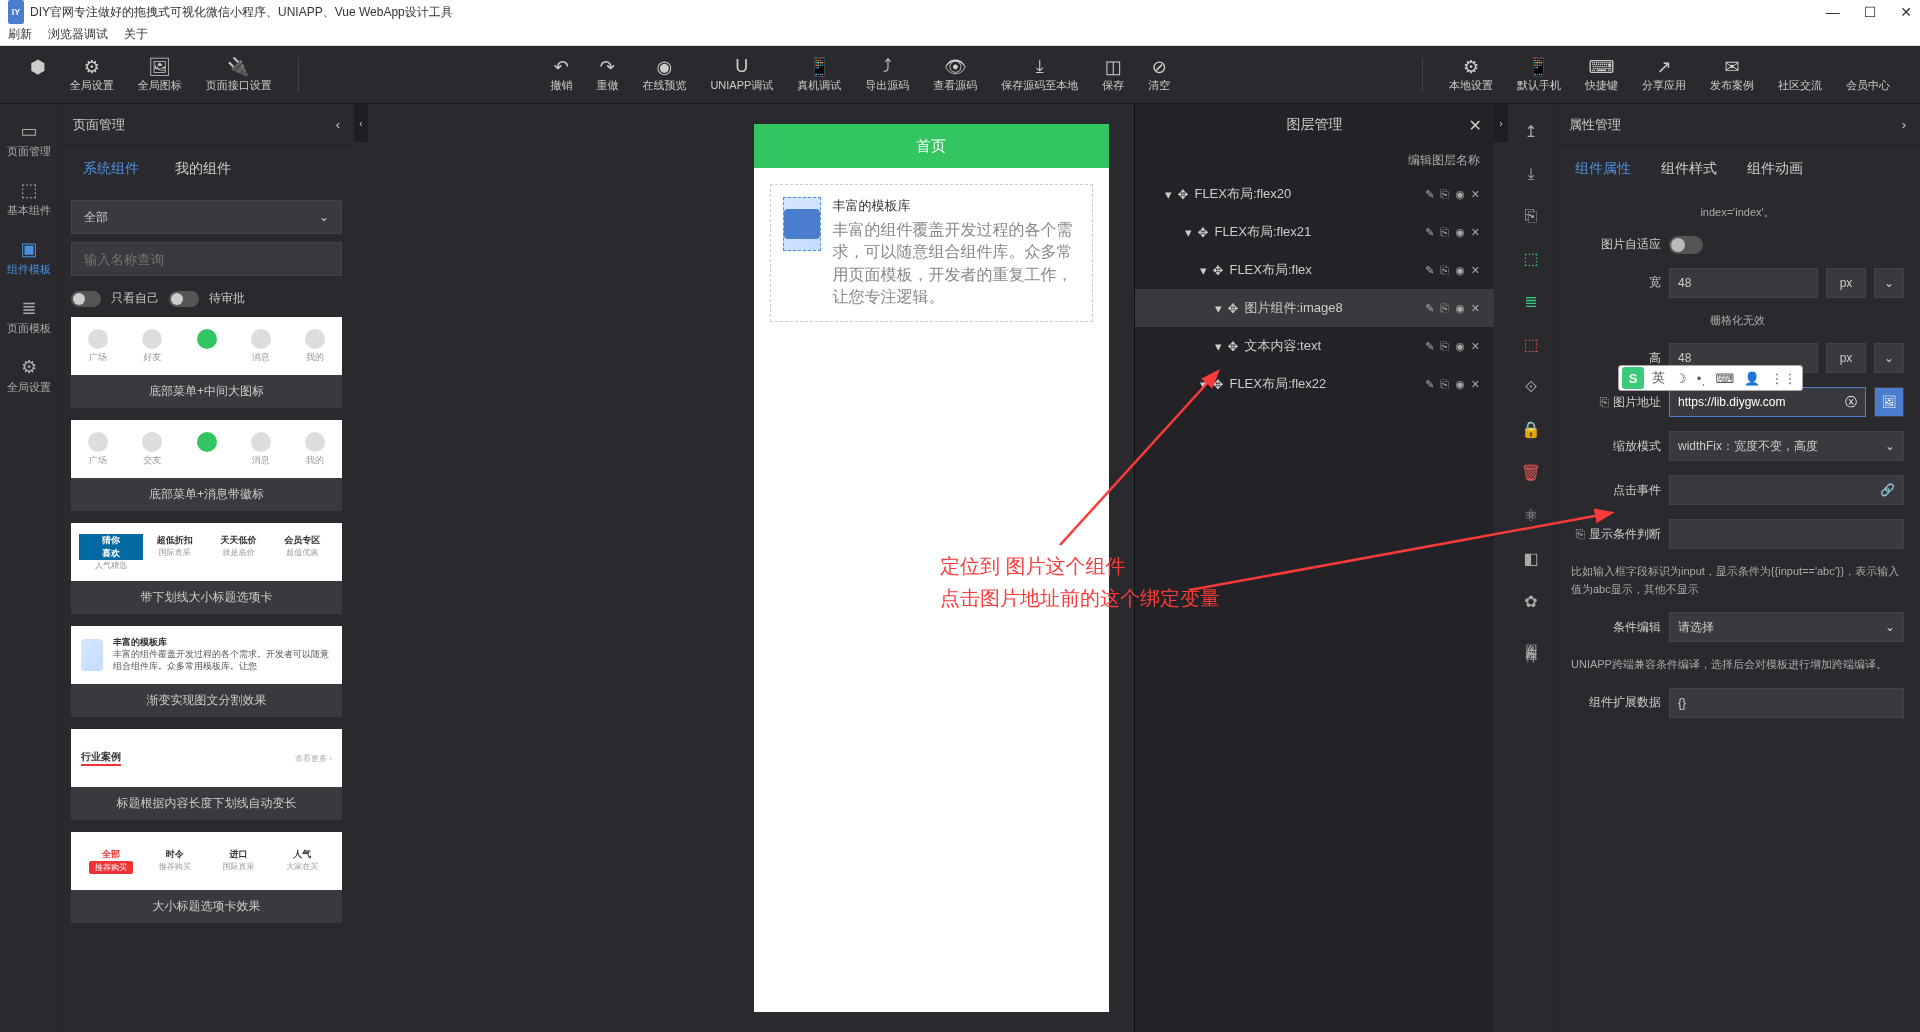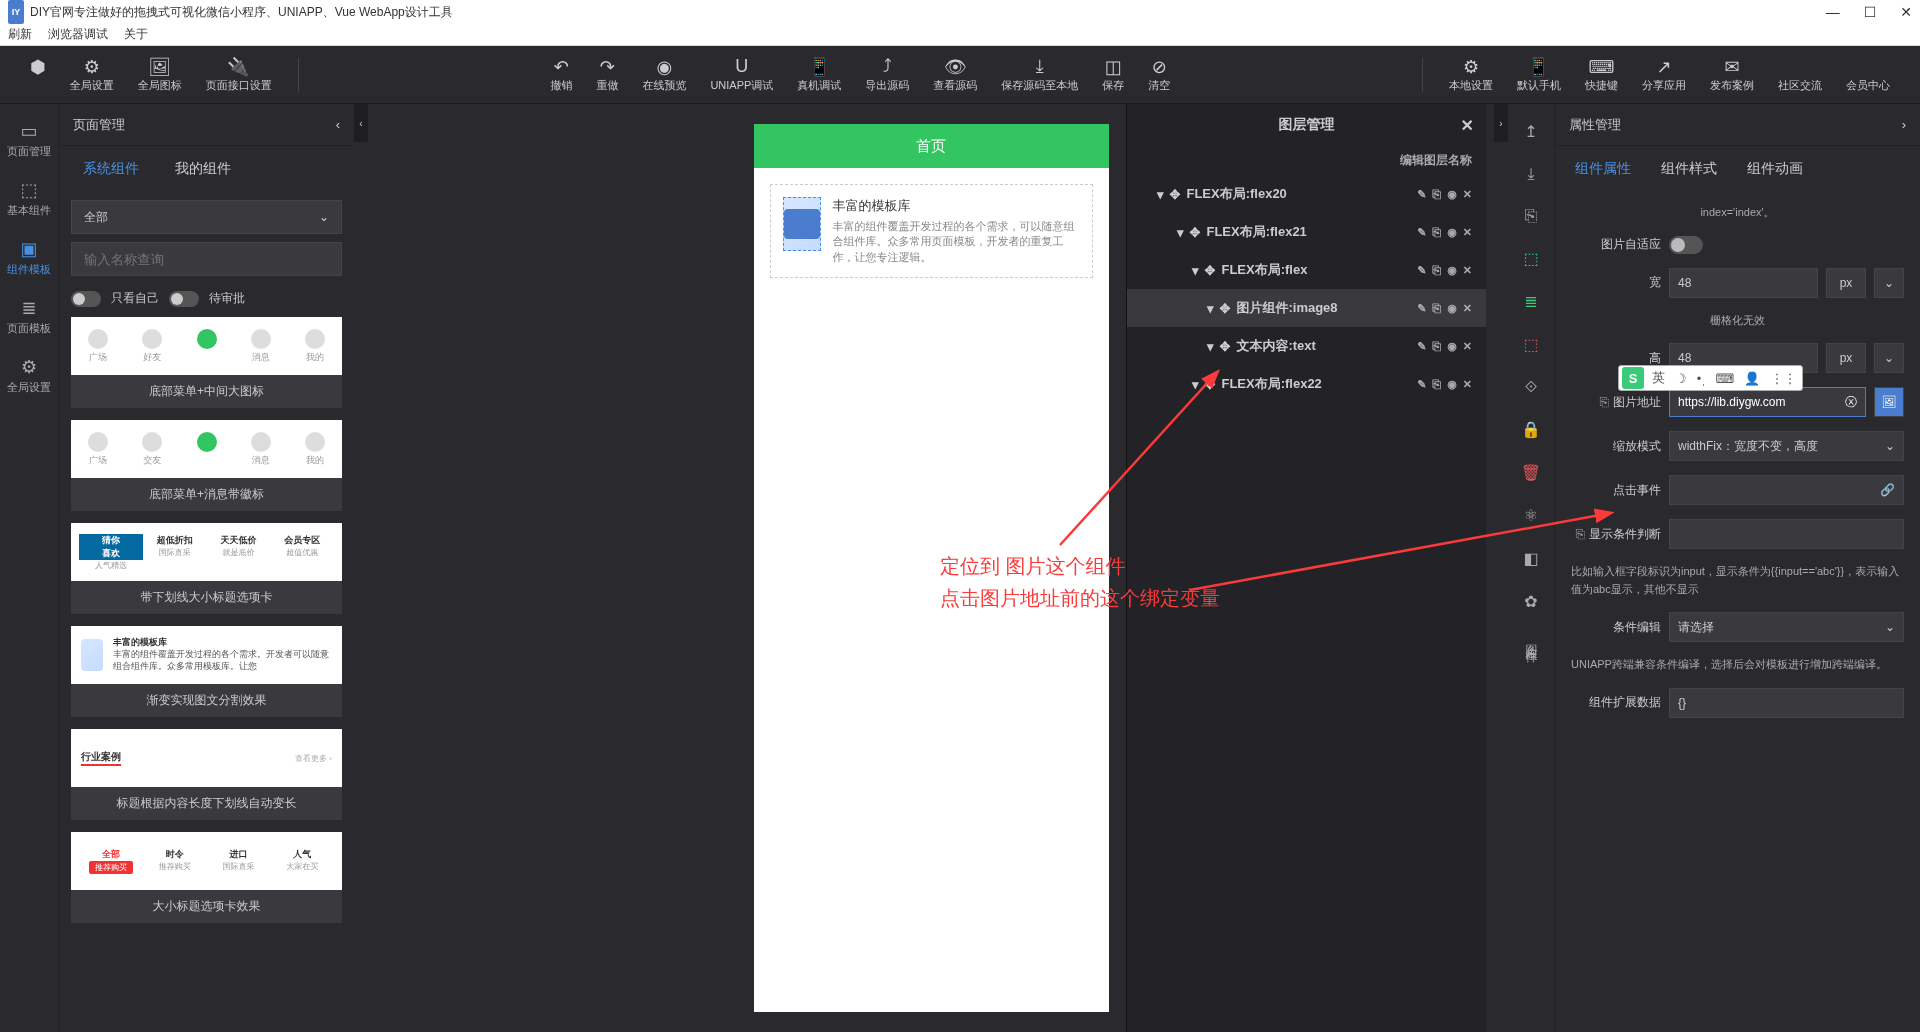--- a/index.html
+++ b/index.html
@@ -34,22 +34,22 @@
 .tpl-prev { background: #fff; height: 58px; display: flex; align-items: center; justify-content: center; color: #999; font-size: 10px; }
 .tpl-label { text-align: center; padding: 8px 4px; font-size: 12px; color: #ccc; }
 .canvas-wrap { flex: 1; background: #2a2a2e; display: flex; justify-content: center; padding: 20px; position: relative; }
 .phone { width: 355px; background: #fff; }
 .phone-head { background: #33c561; color: #fff; text-align: center; height: 44px; line-height: 44px; font-size: 15px; }
 .phone-body { padding: 16px; }
 .card { display: flex; gap: 12px; border: 1px dashed #ccc; padding: 12px; }
 .card-img { width: 60px; height: 54px; background: linear-gradient(135deg, #d6e6ff, #c5dcff); border: 1px dashed #4a90e2; display: flex; align-items: center; justify-content: center; }
 .card-img .inner { width: 36px; height: 30px; background: #4a7dce; border-radius: 4px; }
 .card-text .t { color: #333; font-weight: 500; font-size: 13px; }
-.card-text .d { color: #888; font-size: 11px; margin-top: 4px; line-height: 1.4; }
-.layer-panel { position: absolute; right: 8px; top: 0; width: 360px; background: #232327; border-left: 1px solid #111; height: 100%; font-weight: bold; }
+.card-text .d { color: #888; font-size: 16px; margin-top: 4px; line-height: 1.4; }
+.layer-panel { position: absolute; right: 0; top: 0; width: 360px; background: #232327; border-left: 1px solid #111; height: 100%; }
 .layer-head { height: 42px; display: flex; align-items: center; justify-content: center; font-size: 14px; position: relative; }
 .layer-head .close { position: absolute; right: 12px; cursor: pointer; font-size: 16px; }
 .layer-sub { text-align: right; padding: 6px 14px; font-size: 12px; color: #aaa; }
 .layer-tree { font-size: 13px; }
 .layer-row { display: flex; align-items: center; justify-content: space-between; height: 38px; padding: 0 14px 0 10px; }
 .layer-row.selected { background: #3a3a3e; }
 .layer-row .lbl { display: flex; align-items: center; gap: 6px; }
 .layer-row .acts { display: flex; gap: 6px; font-size: 11px; color: #aaa; }
 .layer-row .acts span { cursor: pointer; }
 .indent-1 { padding-left: 20px; } .indent-2 { padding-left: 40px; } .indent-3 { padding-left: 55px; } .indent-4 { padding-left: 70px; }

